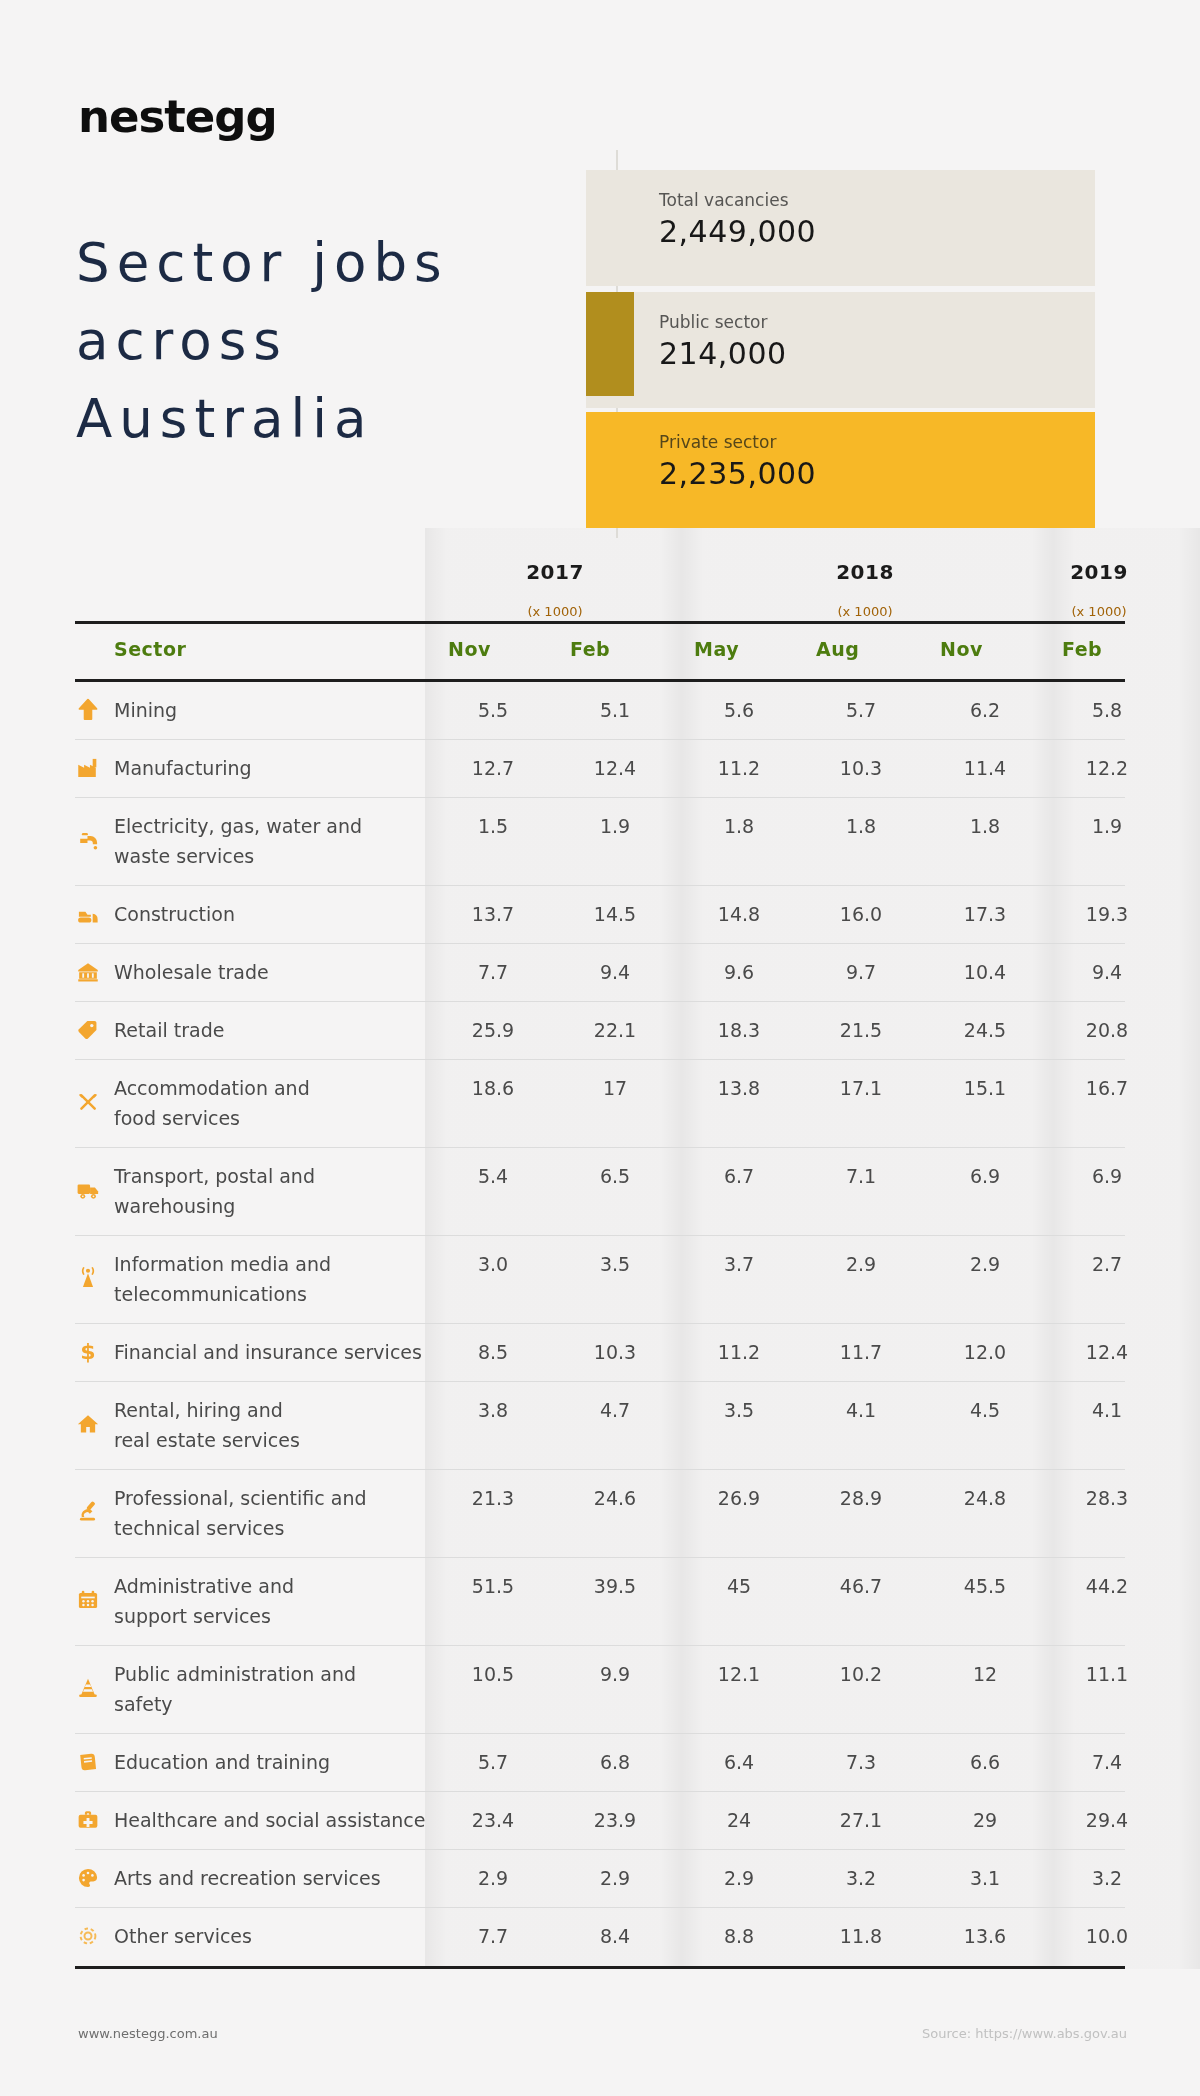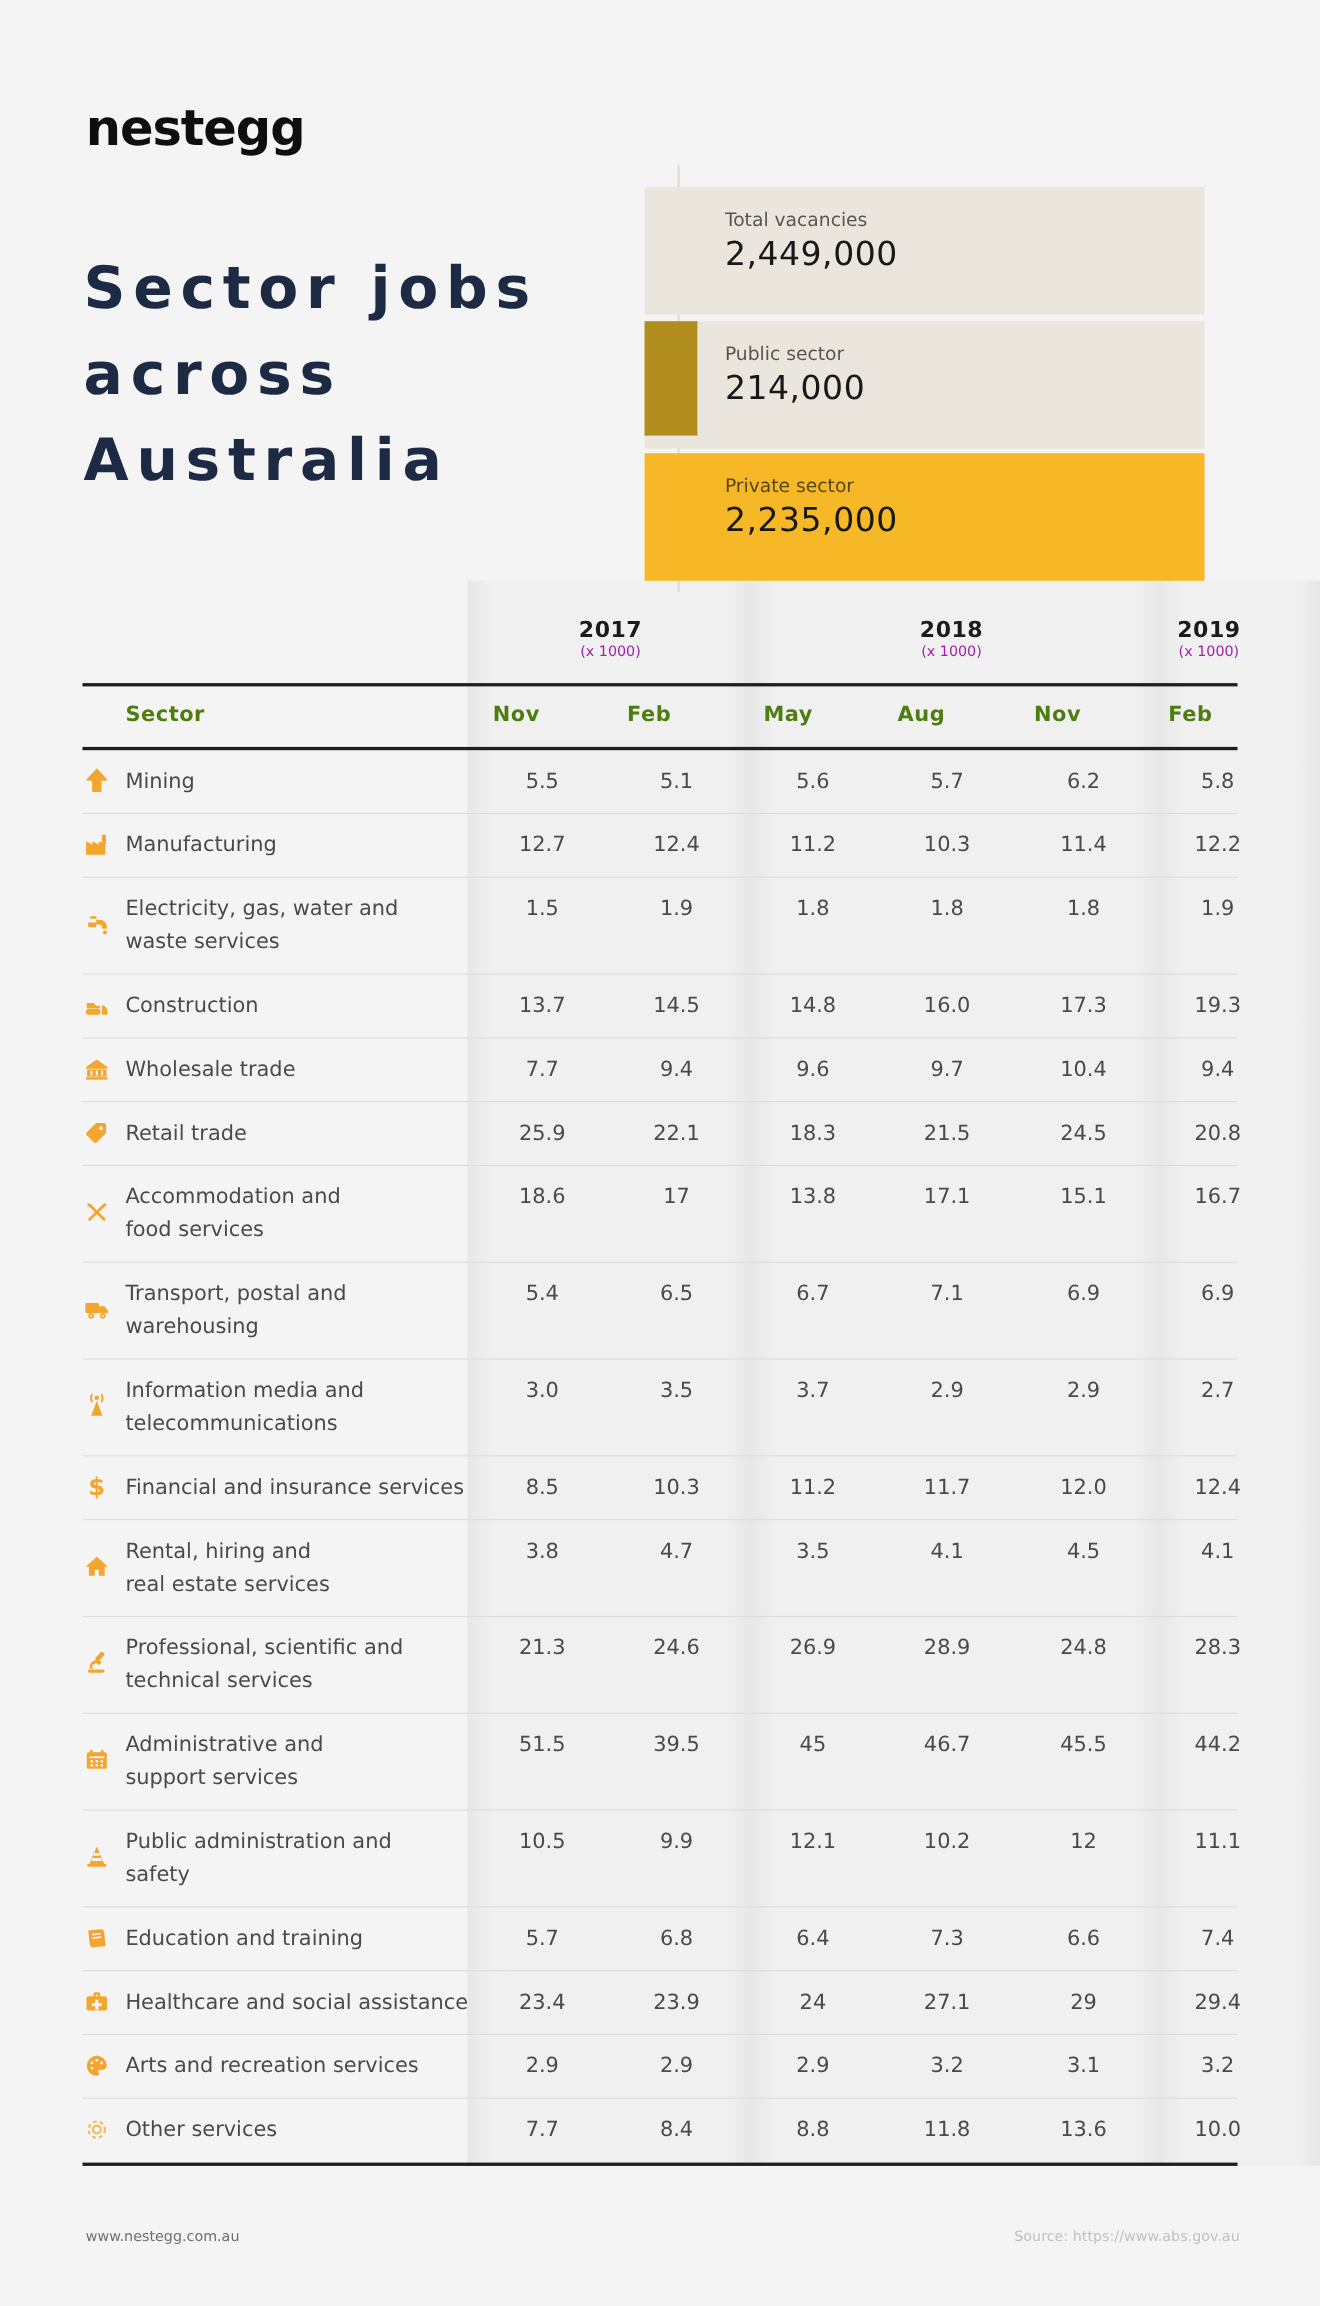--- a/index.html
+++ b/index.html
@@ -11,37 +11,37 @@
   }
   
   .band{position:absolute;top:528px;height:1441px;
     background-image:linear-gradient(90deg,rgba(0,0,0,.055),rgba(0,0,0,.014) 22px,rgba(0,0,0,.014) calc(100% - 22px),rgba(0,0,0,.055));
   }
   #band-2017{left:425px;width:257px}
   #band-2018{left:682px;width:371px}
   #band-2019{left:1053px;width:147px}
 
   .logo{position:absolute;left:78px;top:90px;font-size:45px;font-weight:700;color:#0e0e0e;letter-spacing:-1px}
-  .title{position:absolute;left:76px;top:224px;font-size:53px;line-height:78px;font-weight:700;color:#1c2a44;letter-spacing:7px}
+  .title{position:absolute;left:76px;top:224px;font-size:53px;line-height:78px;font-weight:400;color:#1c2a44;letter-spacing:7px}
   .title span{display:block}
 
   .stats-divider{position:absolute;left:616px;top:150px;width:2px;height:388px;background:#dedcd7}
   .stat{position:absolute;left:586px;width:509px;height:116px}
   #stat-0{top:170px;background:#eae6de}
   #stat-1{top:292px;background:#eae6de}
   #stat-2{top:412px;background:#f7b827}
   .stat .slabel{position:absolute;left:73px;top:20px;font-size:17px;color:#565553}
   .stat .svalue{position:absolute;left:73px;top:44px;font-size:30px;font-weight:400;color:#181818;letter-spacing:.5px}
   #stat-1 .goldblock{position:absolute;left:0;top:0;width:48px;height:104px;background:#b18e1e}
   #stat-2 .slabel{color:#55461a}
 
   .ygroup{position:absolute;top:560px;width:130px;text-align:center}
   #ygroup-0{left:490px}#ygroup-1{left:800px}#ygroup-2{left:1034px}
   .ygroup .year{font-size:20px;font-weight:700;color:#1b1b1b;letter-spacing:.5px}
-  .ygroup .unit{font-size:13px;color:#a21caf;margin-top:1px}
+  .ygroup .unit{font-size:13px;color:#a16207;margin-top:20px}
 
   .rule{position:absolute;left:75px;width:1050px;height:3px;background:#1e1e1e}
   #rule-top{top:621px}
   #rule-mid{top:679px}
   #rule-bottom{top:1966px}
 
   .colhead{position:absolute;top:638px;font-size:19px;font-weight:700;color:#4d7c0f;letter-spacing:.5px}
   #sector-head{left:114px}
   .mh{width:90px;}
   #mh-0{left:448px}#mh-1{left:570px}#mh-2{left:694px}#mh-3{left:816px}#mh-4{left:940px}#mh-5{left:1062px}

